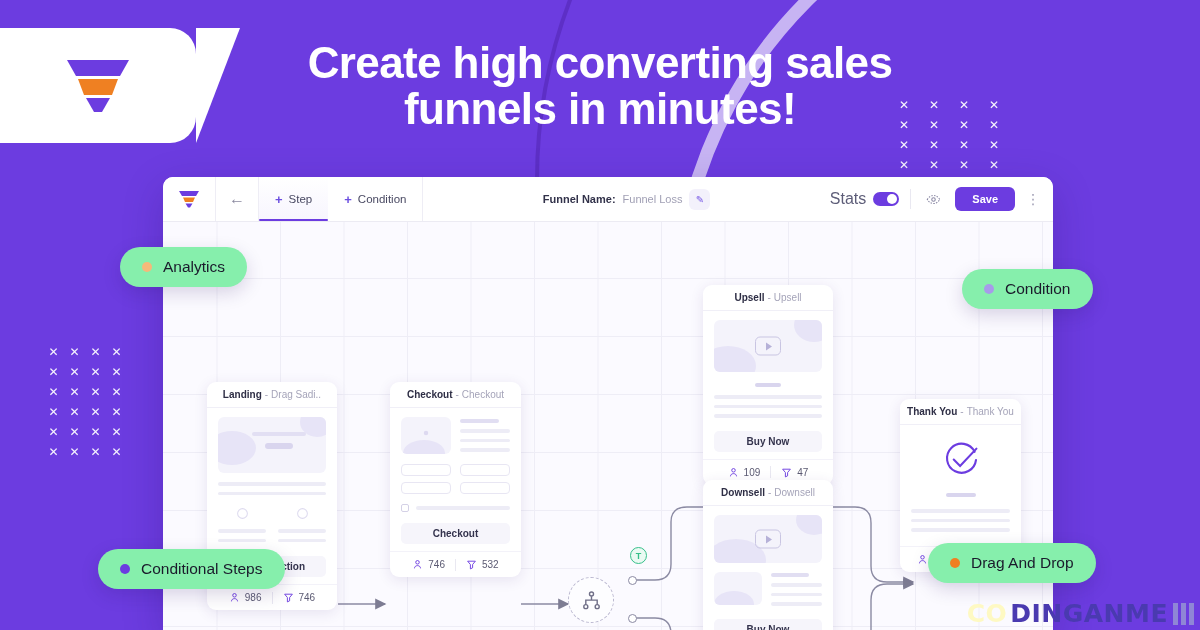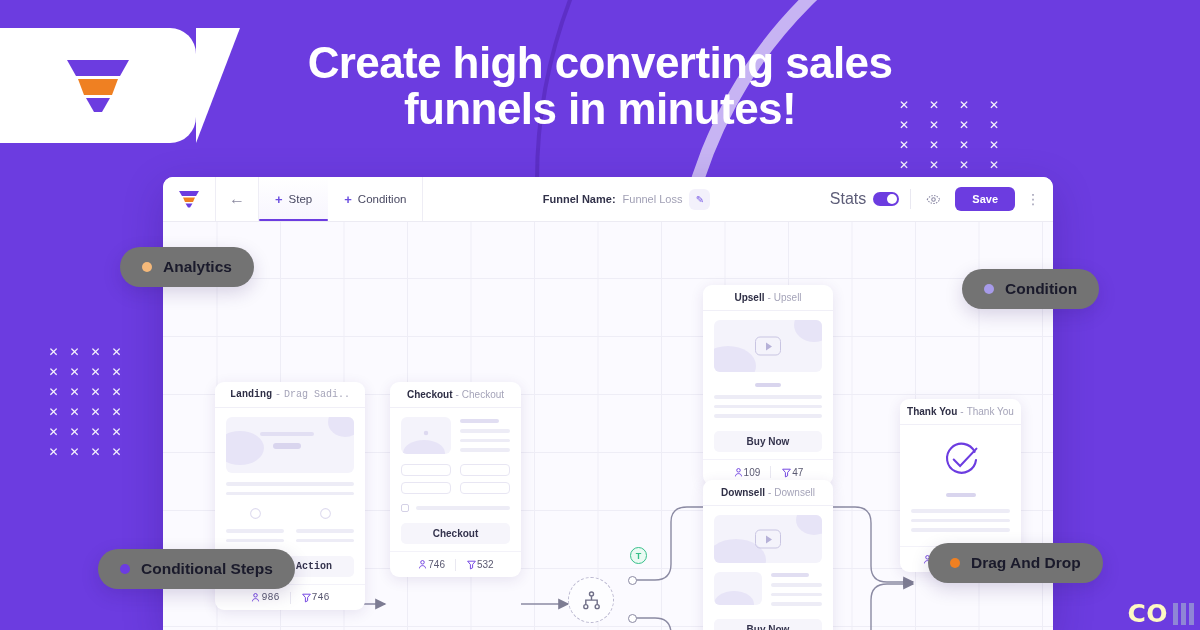--- a/index.html
+++ b/index.html
@@ -144,21 +144,21 @@
   .card-body{padding:9px 11px 0 11px;}
   .card-cta {
     margin: 0 11px 7px 11px; height:21px; border-radius:5px; background:#f6f5fb;
     display:flex;align-items:center;justify-content:center;
     font-size:10px;font-weight:bold;color:#34334d;
   }
   .card-stats{
     height:26px; display:flex;align-items:center;justify-content:center;gap:10px;
     font-size:10px;color:#5b5a72; border-top:1px solid #f3f2f9;
   }
-  .stat{display:flex;align-items:center;}
+  .stat{display:flex;align-items:center;gap:5px;}
   .stat-div{width:1px;height:12px;background:#e9e8f1;}
 
   
   .sk{background:#eeedf7;border-radius:3px;}
   .hero{height:56px;border-radius:6px;background:#f4f3fb;position:relative;overflow:hidden;}
   .hero .blob{position:absolute;background:#e7e4f7;border-radius:50%;}
   .line{height:3.5px;border-radius:2px;background:#edecf6;margin-top:6px;}
   .playbox{
     position:absolute;left:50%;top:50%;transform:translate(-50%,-50%);
     width:26px;height:19px;border:1.4px solid #c9c5e2;border-radius:5px;
@@ -175,23 +175,23 @@
   .port{position:absolute;width:9px;height:9px;border-radius:50%;background:#fff;border:1.5px solid #8b8aa3;}
   .badge{
     position:absolute;width:17px;height:17px;border-radius:50%;
     display:flex;align-items:center;justify-content:center;
     font-size:9px;font-weight:bold;
   }
   .badge.t{border:1.6px solid #37c08a;color:#37c08a;background:#eafaf3;}
 
   
   .pill{
-    position:absolute; background:#737373; border-radius:22px;
+    position:absolute; background:#86efac; border-radius:22px;
     height:40px; display:flex;align-items:center;gap:11px;
-    padding:0 22px; font-size:15.5px;font-weight:bold;color:#1a1a2b;
+    padding:0 22px; font-size:15.5px;font-weight:normal;color:#1a1a2b;
     box-shadow:0 6px 18px rgba(40,15,95,.17);
     white-space:nowrap;
   }
   .dot{width:10px;height:10px;border-radius:50%;flex:0 0 auto;}
 
   
   .wm{
     position:absolute;right:6px;bottom:2px;
     display:flex;align-items:flex-end;gap:3px;
     font-family:"DejaVu Sans", sans-serif;
@@ -334,21 +334,21 @@
 
       <path d="M470,358 H492 Q508,358 508,342 V300 Q508,285 524,285 H560" fill="none" stroke="#8b8aa3" stroke-width="1.4" marker-end="url(#ar)"></path>
 
       <path d="M470,396 H492 Q508,396 508,412 V465 Q508,480 524,480 H560" fill="none" stroke="#8b8aa3" stroke-width="1.4" marker-end="url(#ar)"></path>
 
       <path d="M670,285 H692 Q708,285 708,301 V344 Q708,360 724,360 H750" fill="none" stroke="#8b8aa3" stroke-width="1.4" marker-end="url(#ar)"></path>
 
       <path d="M670,480 H692 Q708,480 708,464 V378 Q708,362 724,362 H750" fill="none" stroke="#8b8aa3" stroke-width="1.4" marker-end="url(#ar)"></path>
     </svg>
 
-    <div class="card" style="left:52px; top:160px; width:150px;font-family:Liberation Mono, monospace;">
+    <div class="card" style="left:44px; top:160px; width:130px;">
       <div class="card-head">
         <b>Landing</b>
         <span>-</span>
         <span>Drag Sadi..</span>
       </div>
       <div class="card-body">
         <div class="hero">
           <div class="blob" style="width:48px;height:34px;left:-10px;top:14px;"></div>
           <div class="blob" style="width:34px;height:30px;right:-8px;top:-10px;"></div>
           <div class="sk" style="position:absolute;left:34px;top:15px;width:54px;height:3.5px;background:#e2dff3;"></div>
@@ -576,18 +576,19 @@
   <span class="dot" style="background: rgb(108, 60, 224);"></span>
   <span>Conditional Steps</span>
 </div>
 <div class="pill" style="left:928px; top:543px;">
   <span class="dot" style="background: rgb(239, 128, 34);"></span>
   <span>Drag And Drop</span>
 </div>
 
 <div class="wm">
   <span class="p1">CO</span>
+  <span class="p2">DINGANME</span>
   <span class="wm-bars">
     <i style="height:22px"></i>
       <i style="height:22px"></i>
       <i style="height:22px"></i>
   </span>
 </div>
 
 </body></html>

